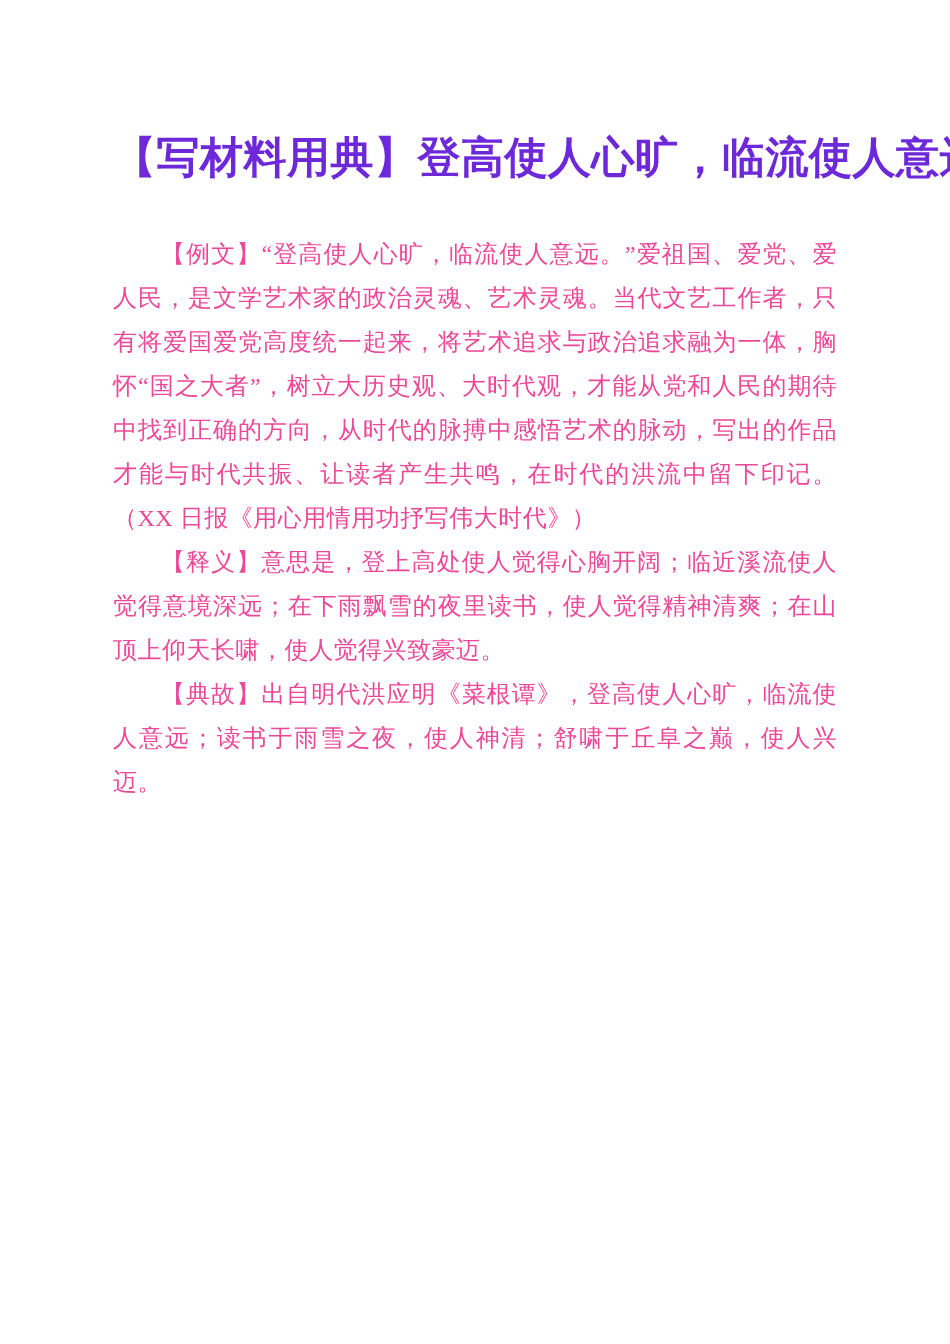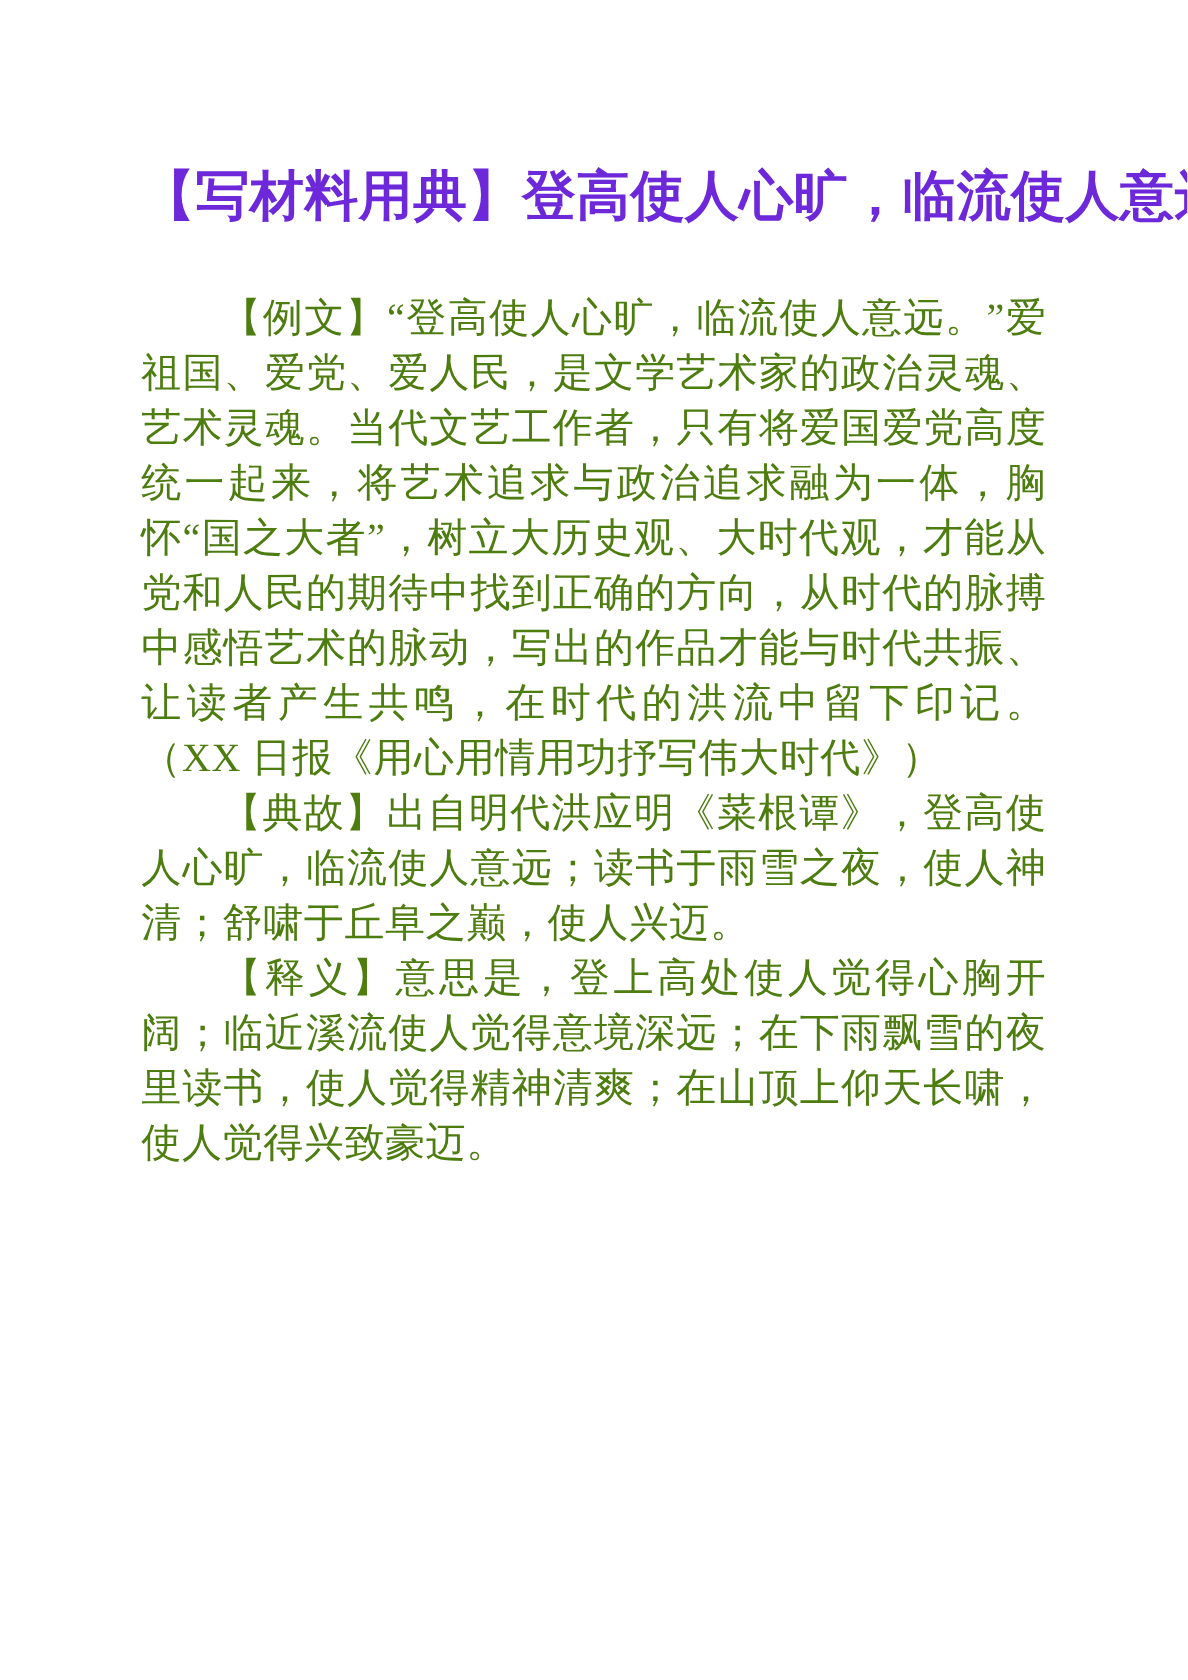--- a/index.html
+++ b/index.html
@@ -23,35 +23,35 @@
     font-size: 43px;
     font-weight: bold;
     line-height: 60px;
     text-align: left;
     white-space: nowrap;
     letter-spacing: 0.5px;
     color: #6d28d9;
   }
   .doc-paragraph {
     margin: 0;
-    font-size: 32px;
+    font-size: 24px;
     line-height: 44px;
     text-align: justify;
     text-justify: inter-character;
     text-indent: 2em;
     letter-spacing: 0.5px;
-    color: #4d7c0f;
+    color: #ec4899;
     font-weight: normal;
   }
 </style>
 </head>
 <body>
 
 <div class="page">
   <h1 class="doc-title">【写材料用典】登高使人心旷，临流使人意远</h1>
 
   <p class="doc-paragraph">【例文】“登高使人心旷，临流使人意远。”爱祖国、爱党、爱人民，是文学艺术家的政治灵魂、艺术灵魂。当代文艺工作者，只有将爱国爱党高度统一起来，将艺术追求与政治追求融为一体，胸怀“国之大者”，树立大历史观、大时代观，才能从党和人民的期待中找到正确的方向，从时代的脉搏中感悟艺术的脉动，写出的作品才能与时代共振、让读者产生共鸣，在时代的洪流中留下印记。（XX 日报《用心用情用功抒写伟大时代》）</p>
 
+  <p class="doc-paragraph">【释义】意思是，登上高处使人觉得心胸开阔；临近溪流使人觉得意境深远；在下雨飘雪的夜里读书，使人觉得精神清爽；在山顶上仰天长啸，使人觉得兴致豪迈。</p>
+
   <p class="doc-paragraph">【典故】出自明代洪应明《菜根谭》，登高使人心旷，临流使人意远；读书于雨雪之夜，使人神清；舒啸于丘阜之巅，使人兴迈。</p>
-
-  <p class="doc-paragraph">【释义】意思是，登上高处使人觉得心胸开阔；临近溪流使人觉得意境深远；在下雨飘雪的夜里读书，使人觉得精神清爽；在山顶上仰天长啸，使人觉得兴致豪迈。</p>
 
 </div>
 
 </body></html>

